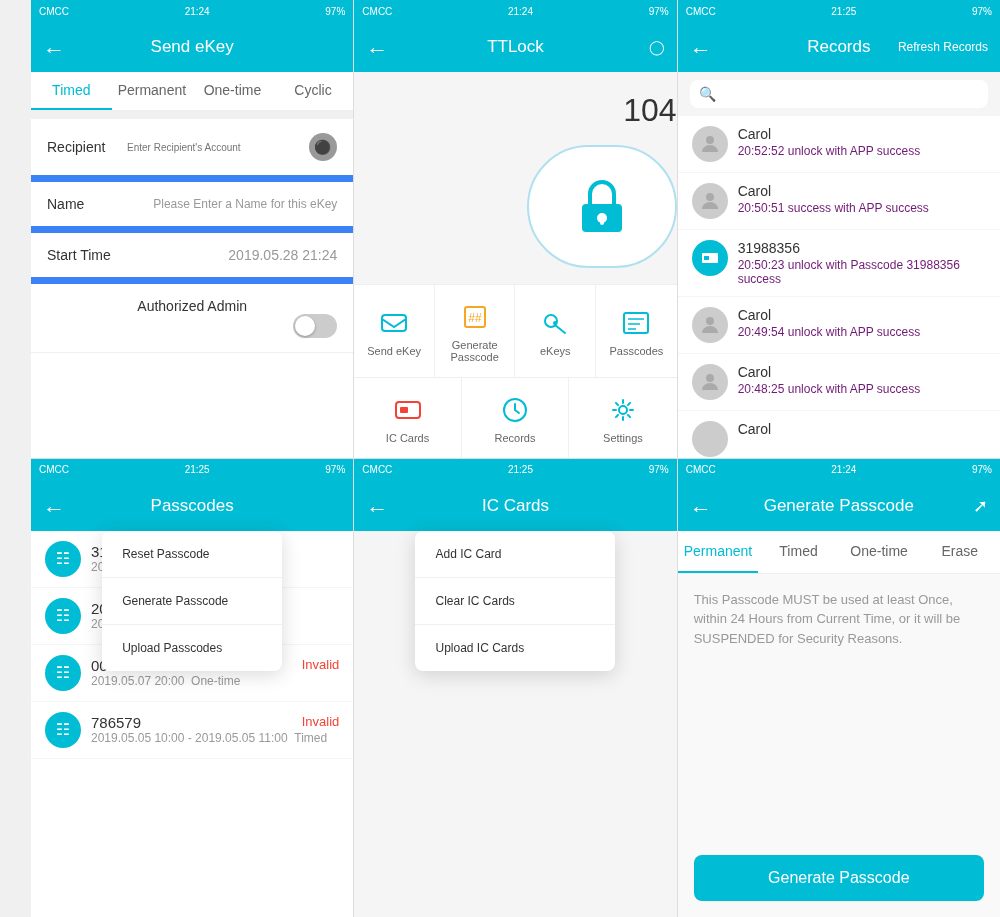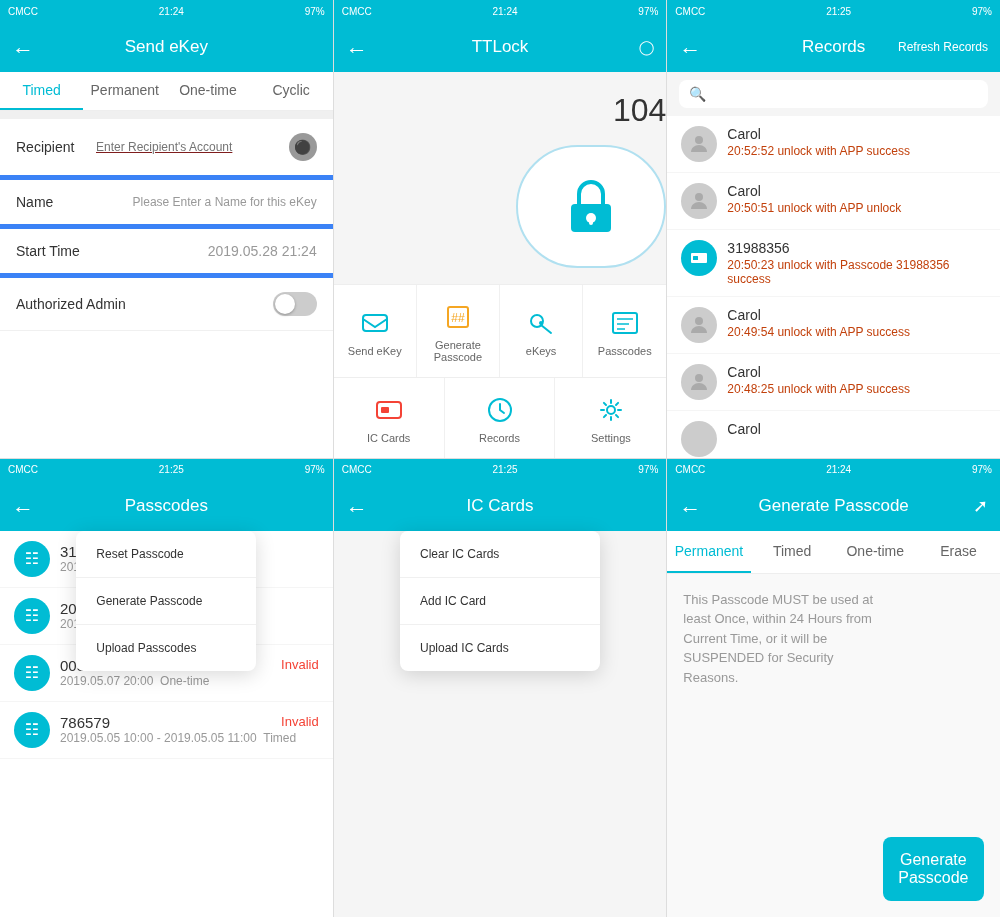--- a/index.html
+++ b/index.html
@@ -15,28 +15,28 @@
     .panel-header-title { color: white; font-size: 17px; font-weight: 500; }
     .header-back { position: absolute; left: 12px; color: white; font-size: 22px; cursor: pointer; }
     .header-action { position: absolute; right: 12px; color: white; font-size: 14px; }
 
     
     .tabs-row { display: flex; background: white; border-bottom: 1px solid #eee; flex-shrink: 0; }
     .tab-item { flex: 1; text-align: center; padding: 10px 0; font-size: 14px; color: #666; cursor: pointer; }
     .tab-item.active { color: #00bcd4; border-bottom: 2px solid #00bcd4; }
 
     .form-section { background: white; margin: 8px 0 0 0; flex: 1; overflow-y: auto; }
-    .form-row { display: flex; align-items: center; padding: 14px 16px; border-bottom: 5px solid #3b82f6; }
+    .form-row { display: flex; align-items: center; padding: 14px 16px; border-bottom: 7px solid #3b82f6; }
     .form-label { font-size: 14px; color: #333; min-width: 80px; }
-    .form-input { flex: 1; font-size: 12px; color: #7f1d1d; border: none; outline: none; background: transparent; text-decoration: underline; }
+    .form-input { flex: 1; font-size: 10px; color: #0f172a; border: none; outline: none; background: transparent; }
     .form-value { flex: 1; font-size: 14px; color: #999; text-align: right; }
     .avatar-icon { width: 28px; height: 28px; border-radius: 14px; background: #999; display: flex; align-items: center; justify-content: center; color: white; font-size: 14px; margin-left: 6px; }
     .toggle-switch { width: 44px; height: 24px; border-radius: 12px; background: #ccc; position: relative; cursor: pointer; margin-left: auto; }
     .toggle-switch .knob { width: 20px; height: 20px; border-radius: 10px; background: white; position: absolute; top: 2px; left: 2px; box-shadow: 0 1px 3px rgba(0,0,0,0.3); }
-    .authorized-row { display: flex; align-items: center; padding: 14px 16px; border-bottom: 1px solid #f0f0f0; }
+    .authorized-row { display: flex; align-items: center; padding: 14px 16px; border-bottom: 1px solid #f0f0f0; flex-direction: column; }
     .authorized-label { font-size: 14px; color: #333; }
     .send-btn { margin: 16px; padding: 14px; background: #ccc; border: none; border-radius: 8px; font-size: 16px; color: white; width: calc(100% - 32px); cursor: pointer; }
     .passcode-list { background: white; flex: 1; overflow-y: auto; }
     .passcode-item { display: flex; align-items: center; padding: 10px 14px; border-bottom: 1px solid #f5f5f5; }
     .passcode-icon { width: 36px; height: 36px; border-radius: 18px; background: #00bcd4; display: flex; align-items: center; justify-content: center; color: white; font-size: 16px; margin-right: 10px; flex-shrink: 0; }
     .passcode-info { flex: 1; }
     .passcode-code { font-size: 15px; color: #333; font-weight: 500; }
     .passcode-date { font-size: 12px; color: #999; }
     .passcode-invalid { font-size: 13px; color: #f44336; }
 
@@ -61,31 +61,31 @@
     .search-bar { padding: 8px 12px; background: #f5f5f5; flex-shrink: 0; }
     .search-input-wrap { background: white; border-radius: 8px; display: flex; align-items: center; padding: 6px 10px; }
     .search-input-wrap input { border: none; outline: none; font-size: 14px; color: #333; flex: 1; background: transparent; }
     .search-icon { color: #aaa; margin-right: 6px; font-size: 14px; }
     .date-label { padding: 8px 14px; font-size: 13px; color: #999; background: #f5f5f5; }
     .record-item { display: flex; align-items: flex-start; padding: 10px 14px; border-bottom: 1px solid #f5f5f5; background: white; }
     .record-avatar { width: 36px; height: 36px; border-radius: 18px; background: #ccc; display: flex; align-items: center; justify-content: center; color: white; font-size: 14px; margin-right: 10px; flex-shrink: 0; overflow: hidden; }
     .record-avatar.blue { background: #00bcd4; }
     .record-info { flex: 1; }
     .record-name { font-size: 14px; color: #333; font-weight: 500; }
-    .record-detail { font-size: 12px; color: #c2410c; margin-top: 2px; }
+    .record-detail { font-size: 12px; color: #701a75; margin-top: 2px; }
 
     
     .gen-tabs { display: flex; background: white; border-bottom: 1px solid #eee; flex-shrink: 0; }
     .gen-tab { flex: 1; text-align: center; padding: 12px 0; font-size: 14px; color: #666; cursor: pointer; }
     .gen-tab.active { color: #00bcd4; border-bottom: 2px solid #00bcd4; }
-    .gen-content { flex: 1; padding: 16px; background: #f9f9f9; display: flex; flex-direction: row; }
+    .gen-content { flex: 1; padding: 16px; background: #f9f9f9; display: flex; flex-direction: column; }
     .gen-notice { font-size: 13px; color: #999; line-height: 1.5; }
     .gen-btn { margin-top: auto; padding: 14px; background: #00bcd4; border: none; border-radius: 8px; font-size: 16px; color: white; width: 100%; cursor: pointer; }
 
-    .split-screen { display: flex; flex: 1; overflow: hidden; }
+    .split-screen { display: flex; flex: 1; overflow: hidden; margin-left: 31px; }
 
     .records-list { flex: 1; overflow-y: auto; background: #f5f5f5; }
   </style>
 </head>
 <body>
 
 <div class="split-screen">
 
   <div class="panel" style="border-right:1px solid #ddd;">
 
@@ -289,22 +289,22 @@
         <span>CMCC</span>
         <span>21:25</span>
         <span>97%</span>
       </div>
       <div class="panel-header">
         <span class="header-back">←</span>
         <span class="panel-header-title">IC Cards</span>
       </div>
 
       <div class="dropdown-menu" style="top:72px;left:50%;transform:translateX(-50%);min-width:200px;">
+        <div class="dropdown-item">Add IC Card</div>
         <div class="dropdown-item">Clear IC Cards</div>
-        <div class="dropdown-item">Add IC Card</div>
         <div class="dropdown-item">Upload IC Cards</div>
       </div>
       <div style="flex:1;background:#f5f5f5;"></div>
     </div>
   </div>
 
   <div class="panel">
 
     <div style="display:flex;flex-direction:column;height:50%;border-bottom:1px solid #ddd;">
       <div class="status-bar">
@@ -337,21 +337,21 @@
         </div>
         <div class="record-item">
           <div class="record-avatar">
             <svg width="24" height="24" viewBox="0 0 24 24">
                 <circle cx="12" cy="8" r="4" fill="#aaa"></circle>
                 <path d="M4 20c0-4 3.6-7 8-7s8 3 8 7" fill="#aaa"></path>
               </svg>
           </div>
           <div class="record-info">
             <div class="record-name">Carol</div>
-            <div class="record-detail">20:50:51 unlock with APP unlock</div>
+            <div class="record-detail">20:50:51 success with APP success</div>
           </div>
         </div>
         <div class="record-item">
           <div class="record-avatar blue">
             <svg width="24" height="24" viewBox="0 0 24 24">
                 <rect x="4" y="7" width="16" height="10" rx="1" fill="white"></rect>
                 <rect x="6" y="10" width="5" height="4" rx="0.5" fill="#00bcd4"></rect>
               </svg>
           </div>
           <div class="record-info">

